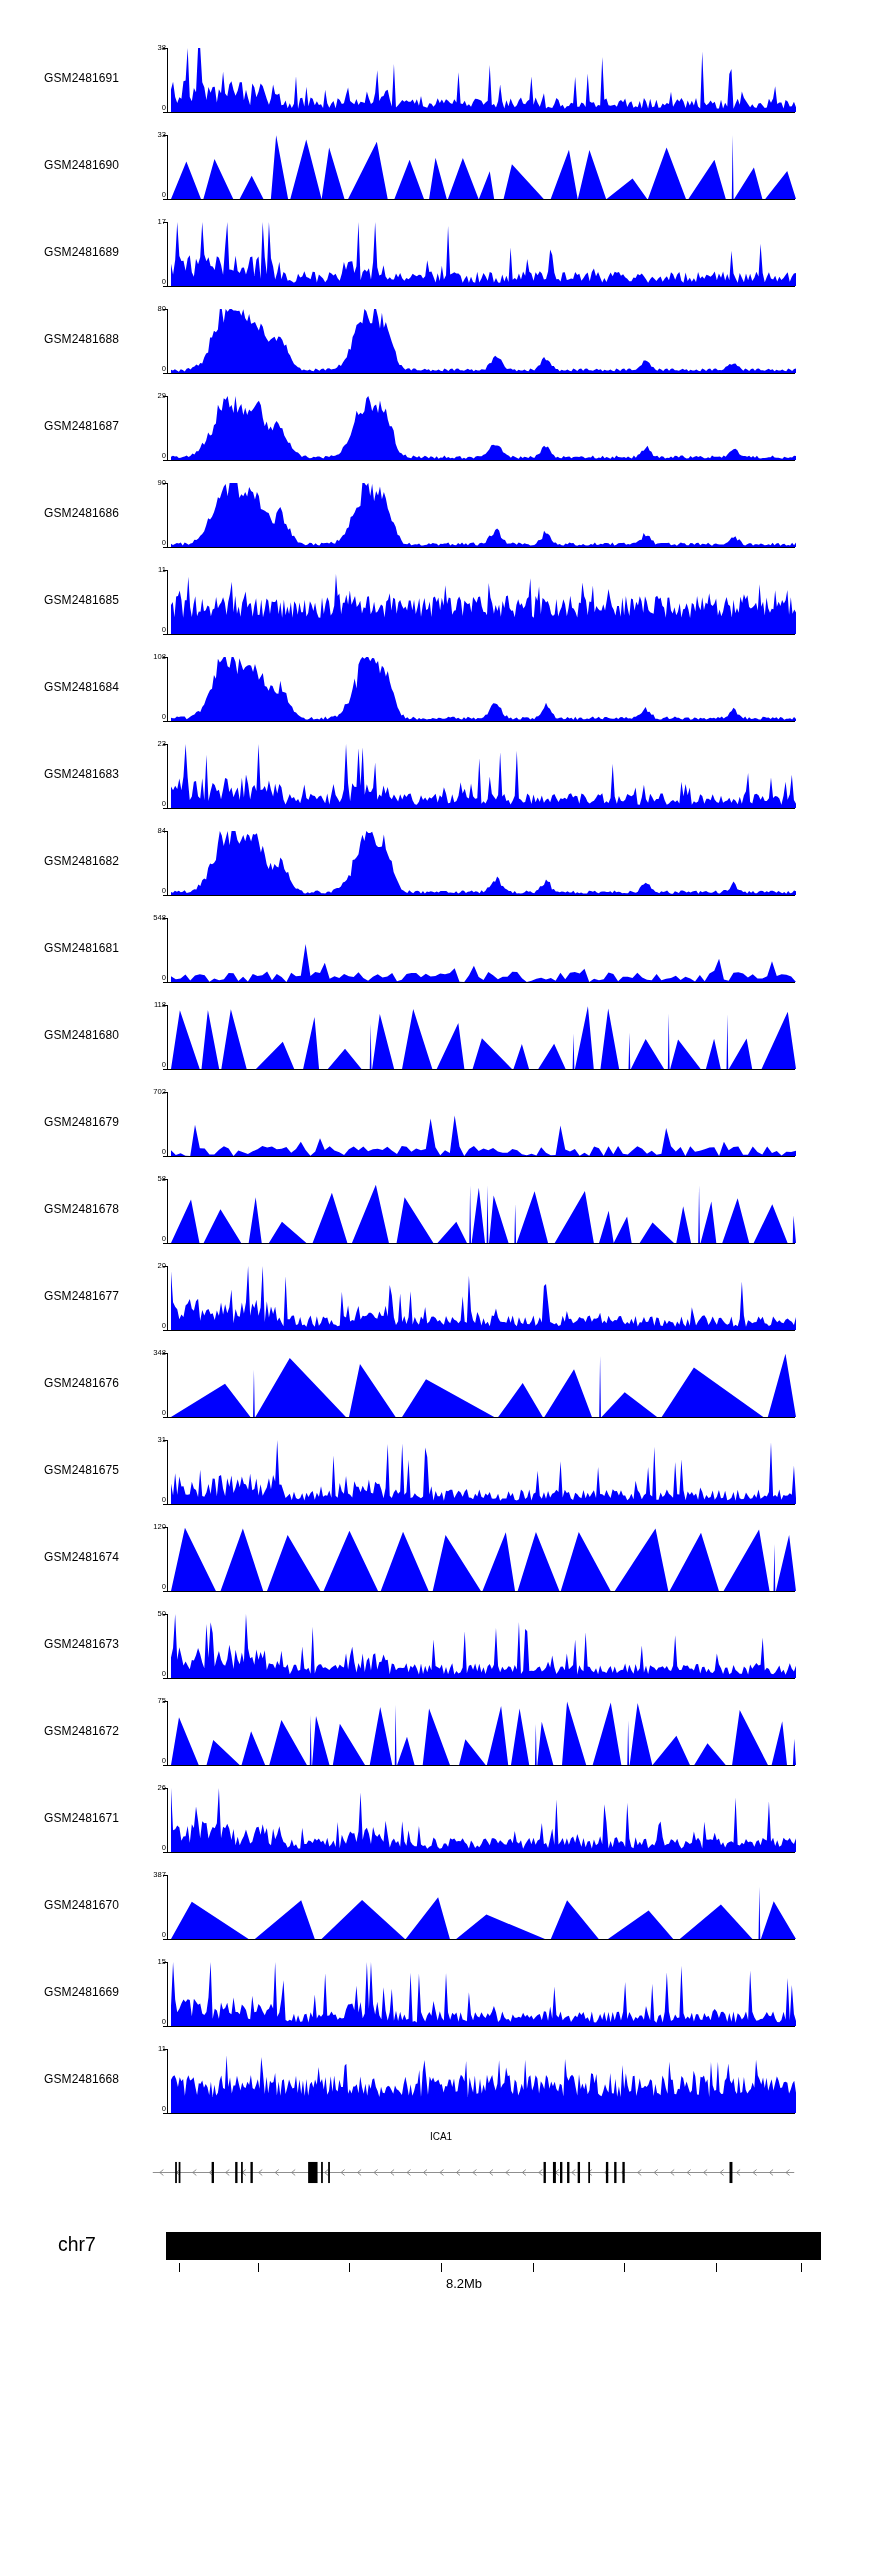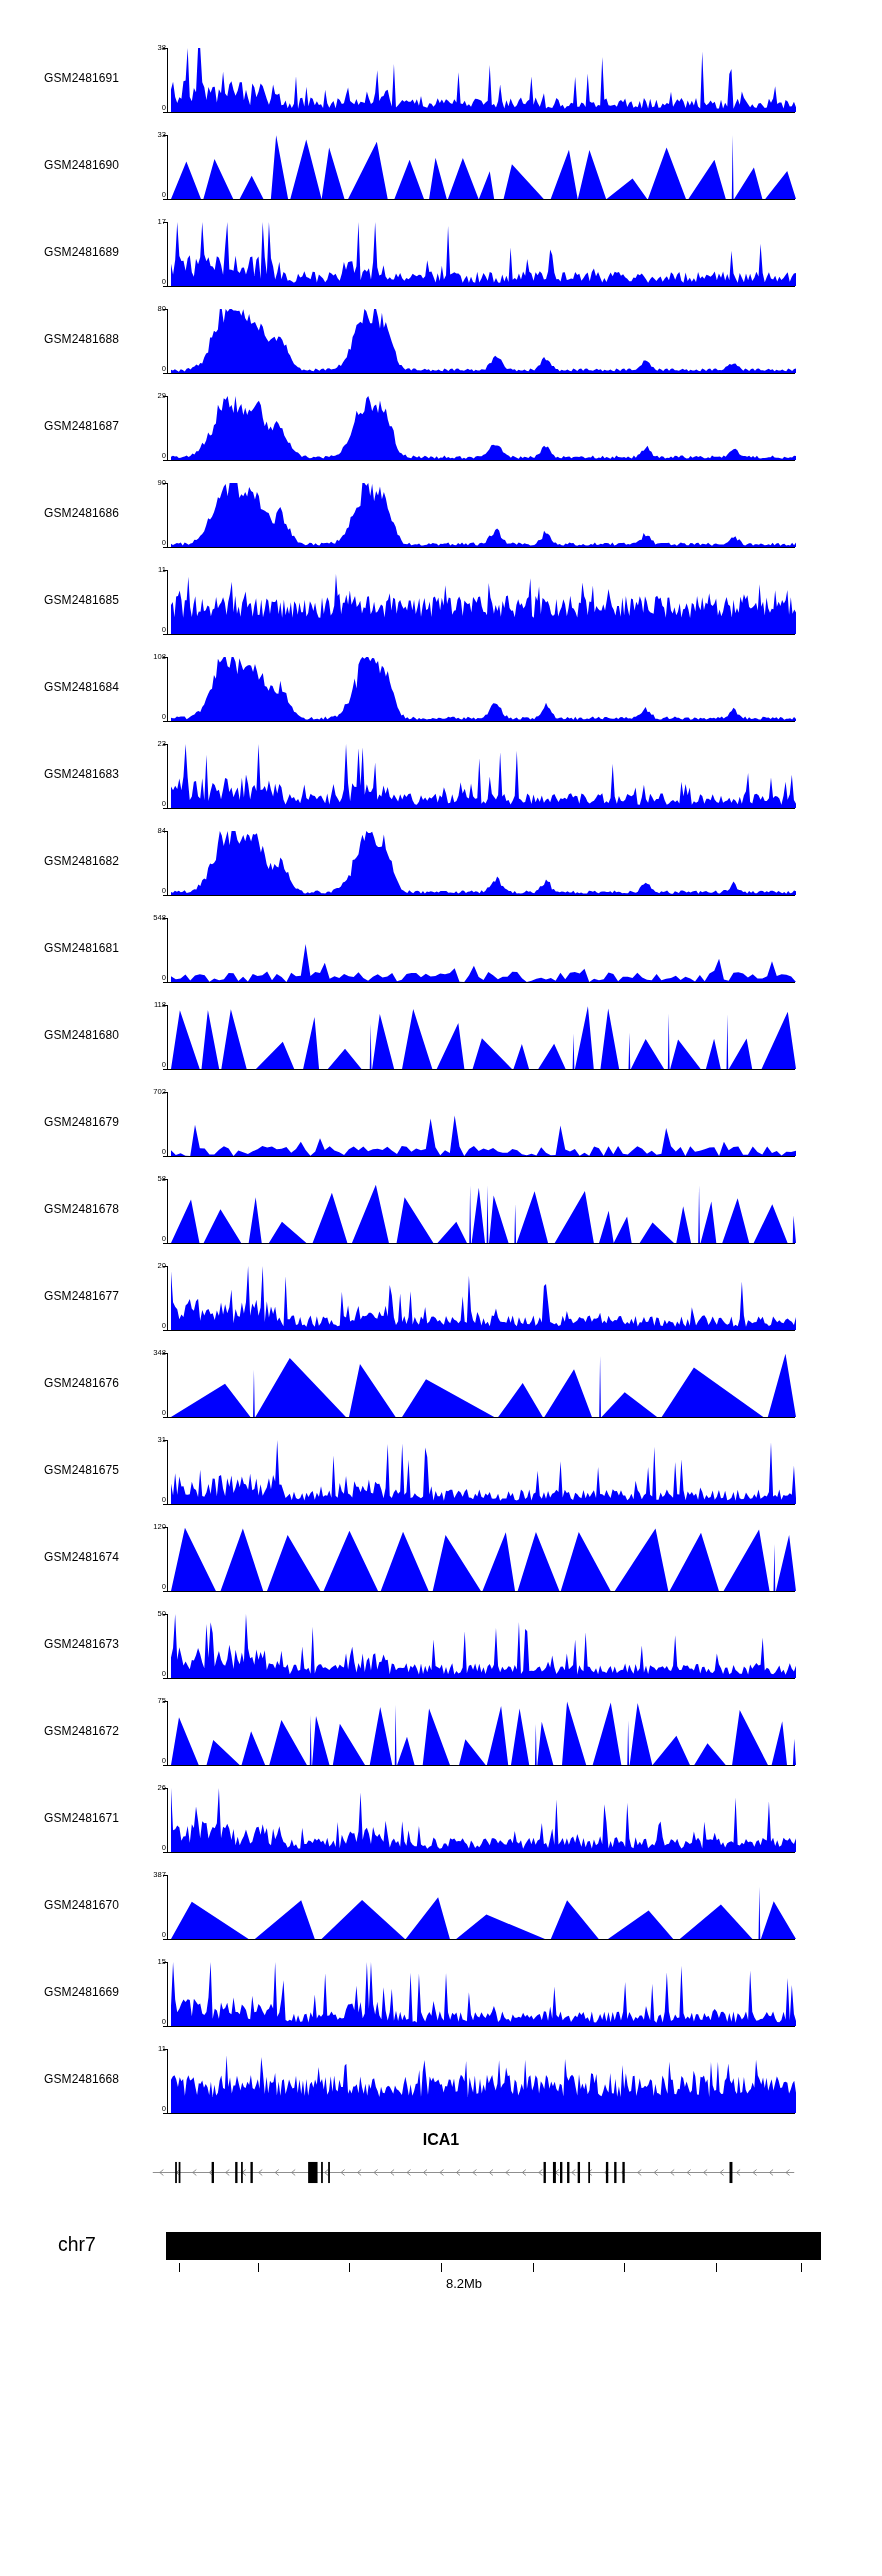--- a/index.html
+++ b/index.html
@@ -104,22 +104,21 @@
     width: 882px;
     height: 88px;
     margin-top: 5.9px;
   }
   .gene-name {
     position: absolute;
     top: 2.4px;
     left: 0;
     width: 882px;
     text-align: center;
-    font-size: 16px;
-    font-weight: bold;
+    font-size: 10px;
   }
   .gene-svg {
     position: absolute;
     left: 141px;
     top: 23.5px;
     width: 665px;
     height: 41px;
   }
 
   

